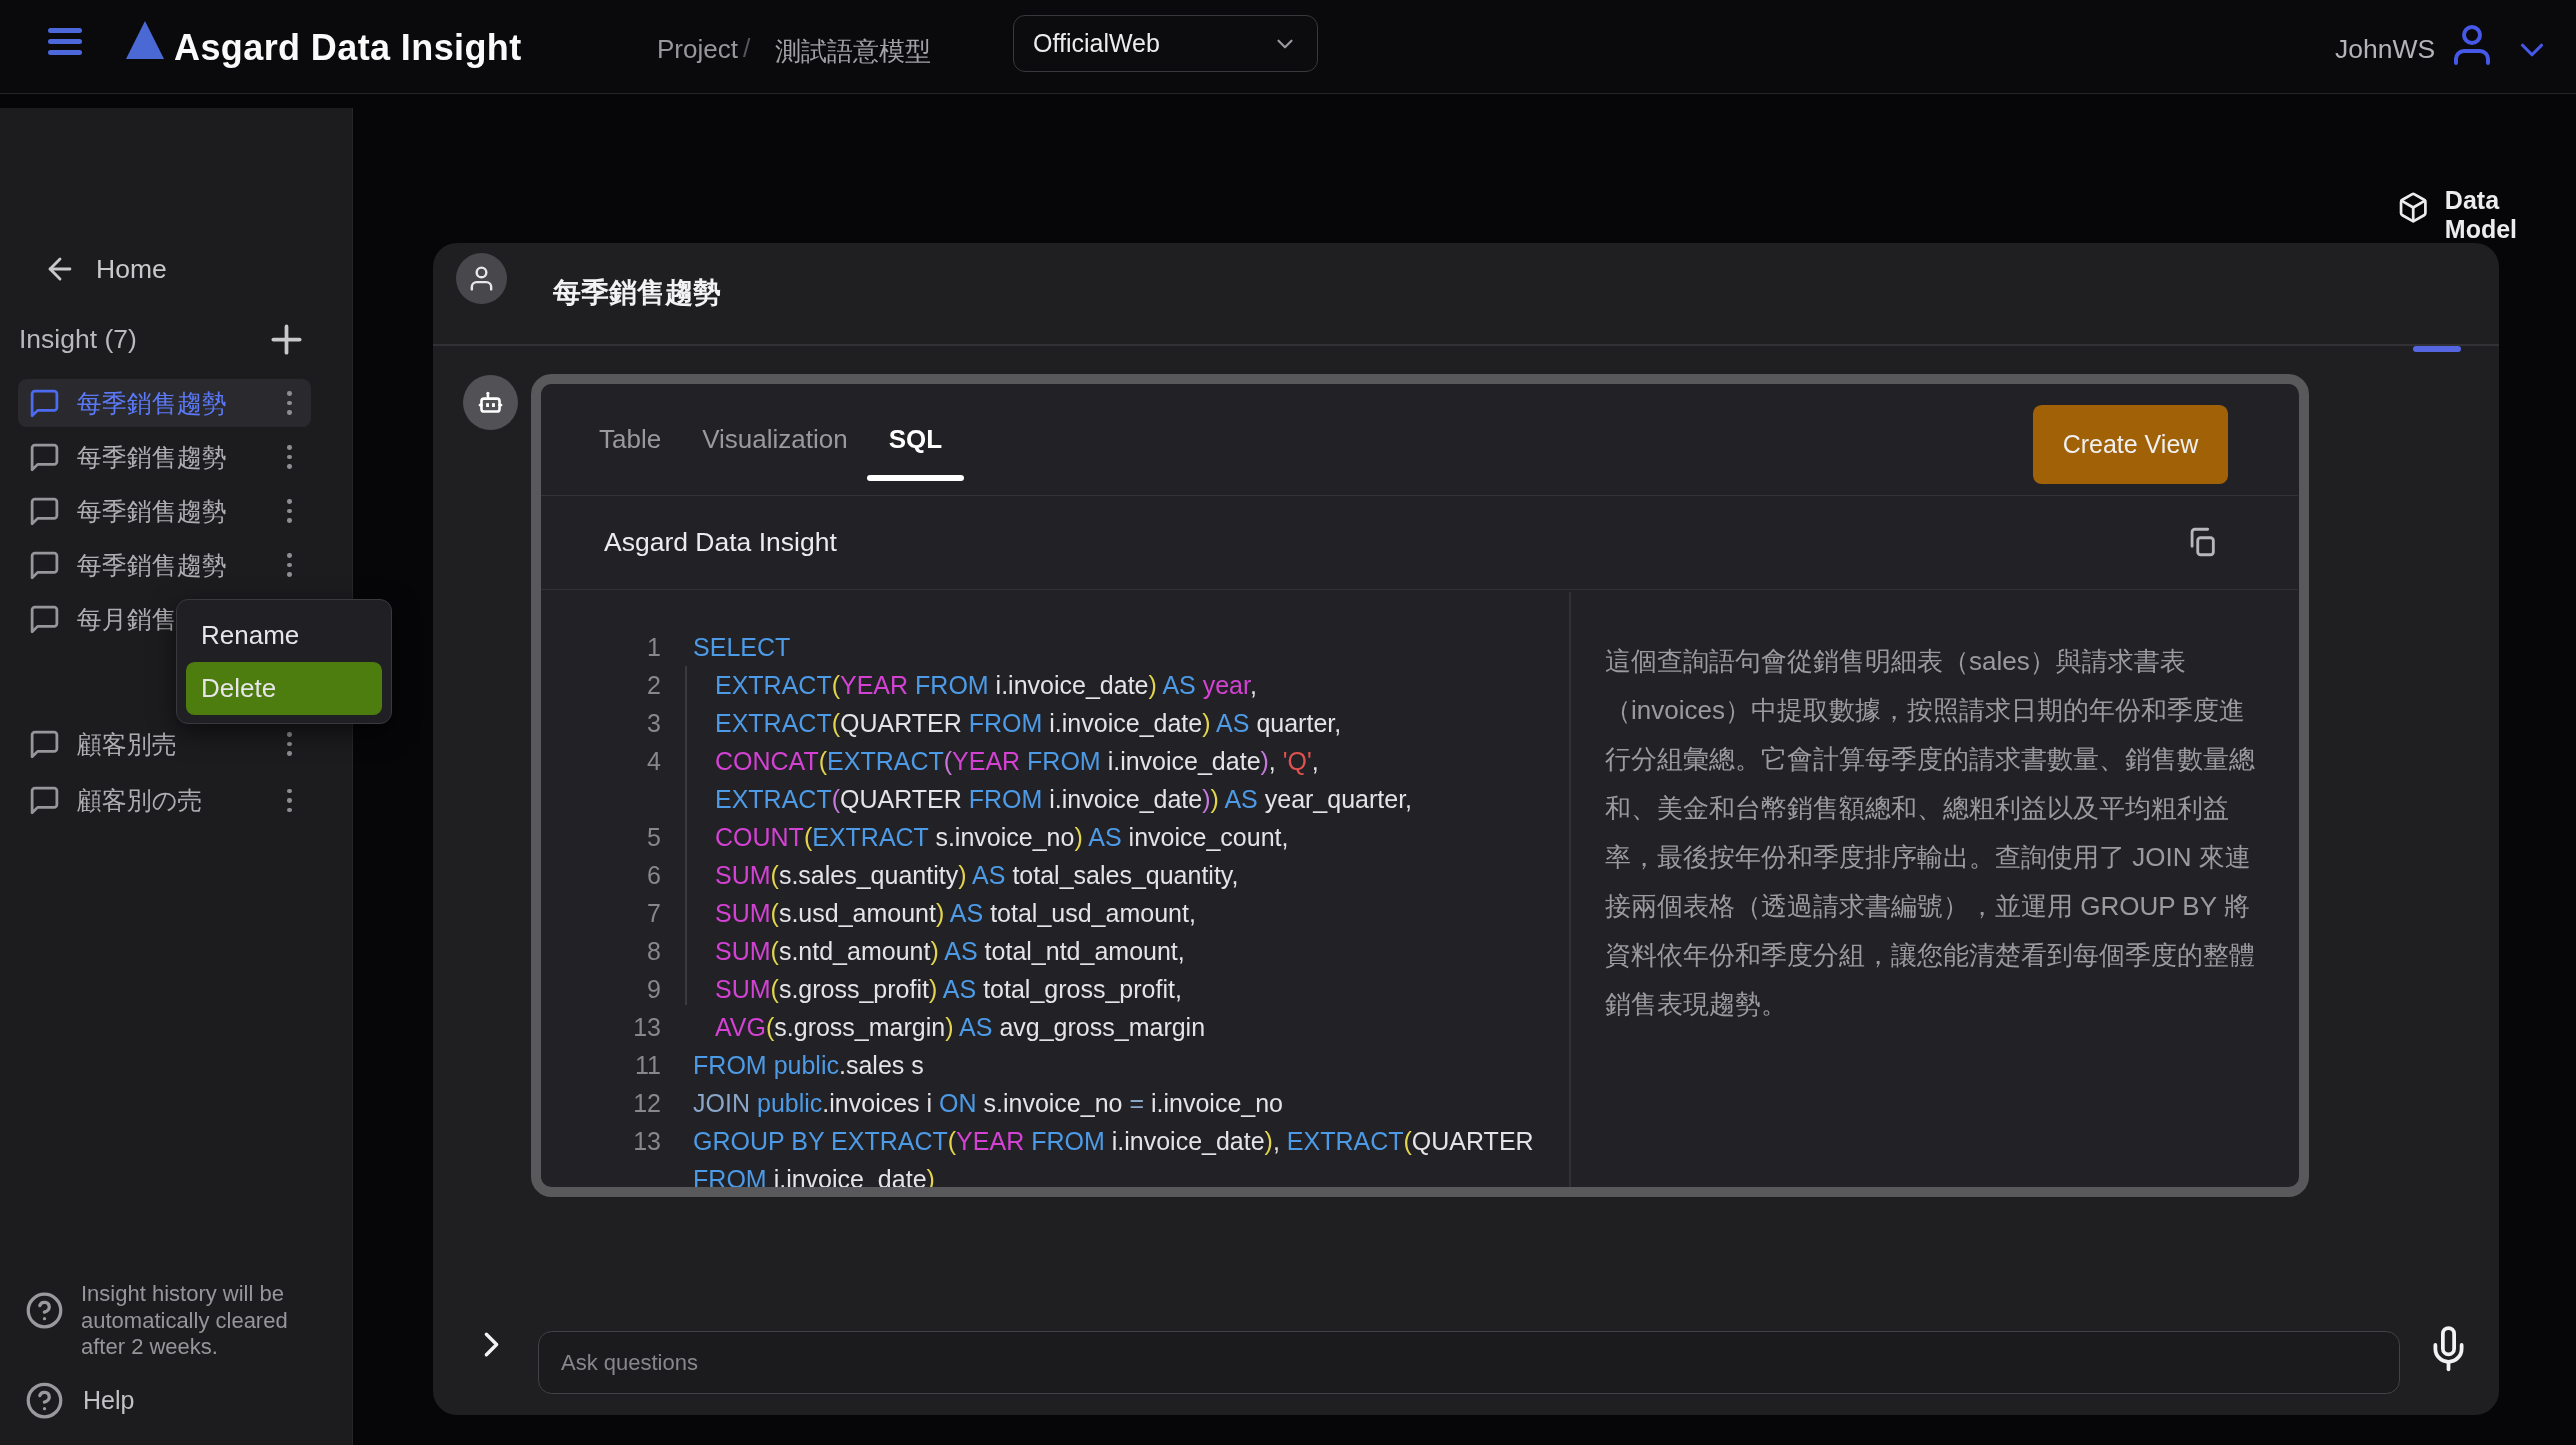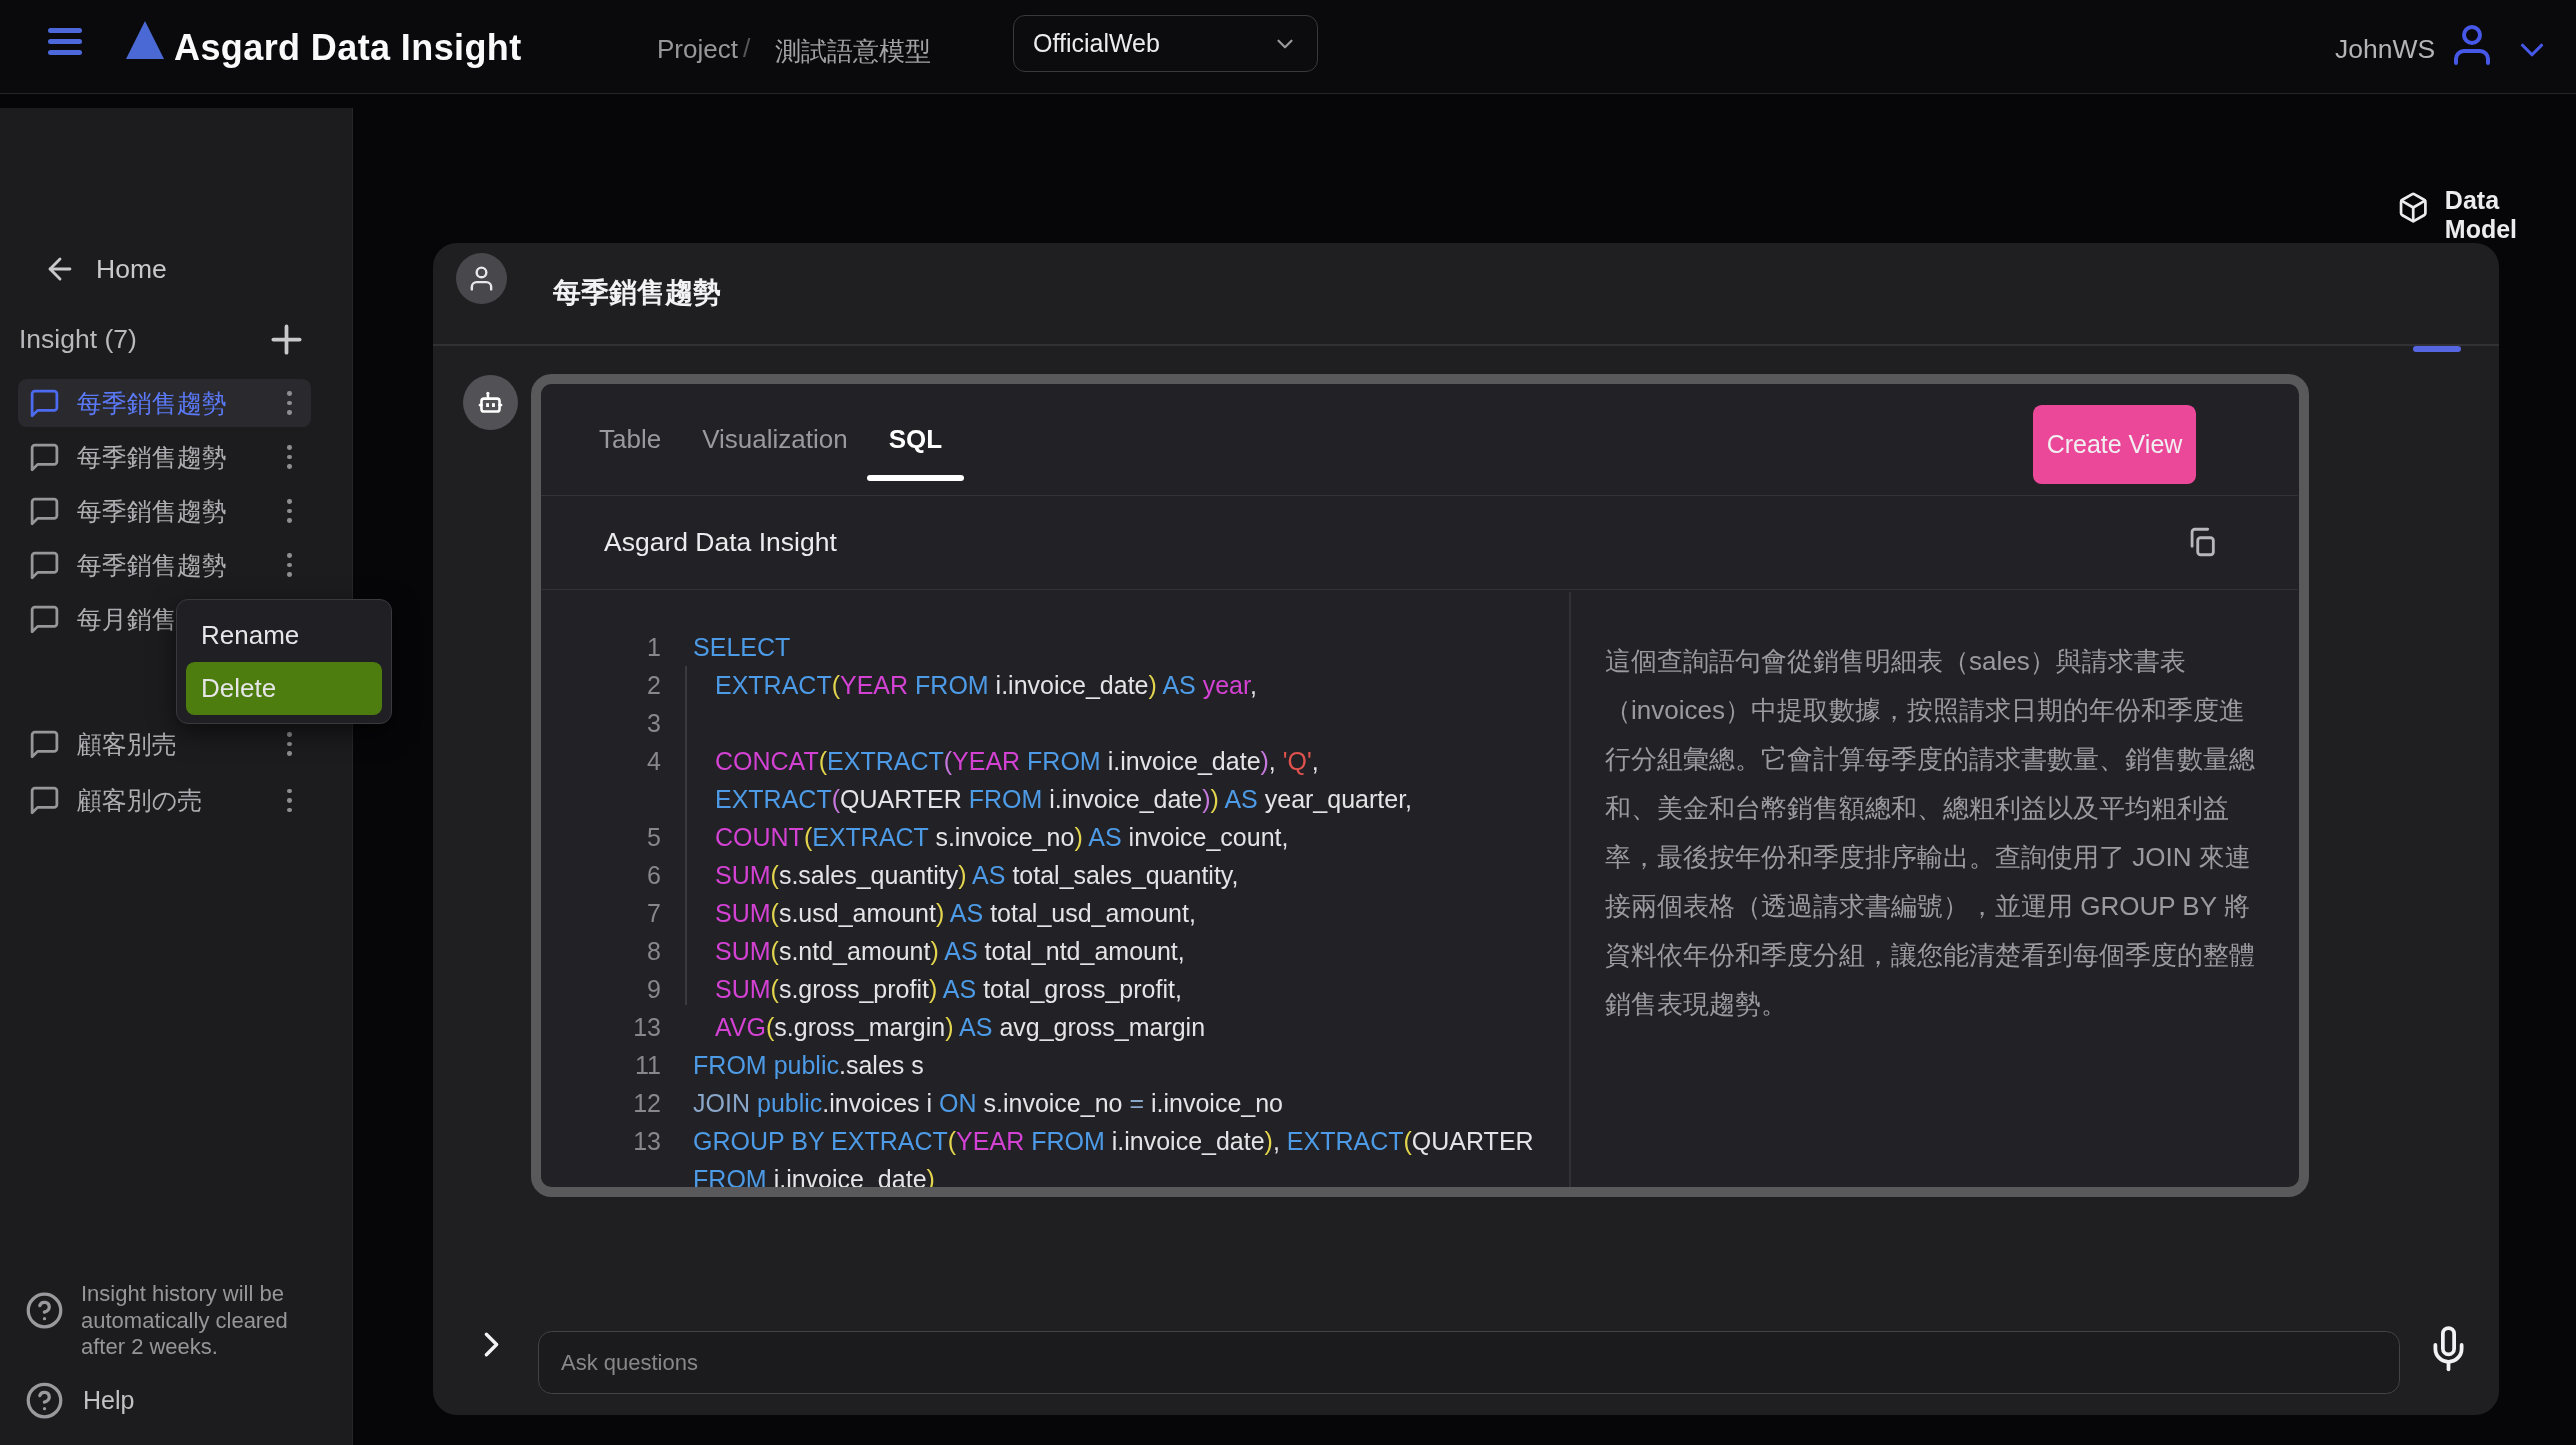--- a/index.html
+++ b/index.html
@@ -82,21 +82,21 @@
   .bot-avatar svg { width:31px; height:31px; }
 
   
   .sql-card { position:absolute; left:98px; top:131px; width:1778px; height:823px;
     border:10.3px solid #59595c; border-radius:20.6px; background:#212126; }
   .tabbar { position:absolute; left:0; top:0; width:1757px; height:112px; border-bottom:1.7px solid #333338;
     display:flex; align-items:flex-end; gap:41px; padding-left:58px; }
   .tab { position:relative; height:112px; display:flex; align-items:center; font-size:26px; color:#9a9a9e; cursor:pointer; }
   .tab.active { color:#fff; font-weight:700; }
   .tab.active::after { content:""; position:absolute; left:-22px; right:-22px; bottom:13.7px; height:6px; background:#fff; border-radius:3.4px; }
-  .create-view { position:absolute; left:1492px; top:21.4px; width:163px; height:79px; background:#ec4899; border-radius:8.6px;
+  .create-view { position:absolute; left:1492px; top:21.4px; width:195px; height:79px; background:#a16207; border-radius:8.6px;
     display:flex; align-items:center; justify-content:center; font-size:25px; color:#f0f0f2; cursor:pointer; }
   .card-head { position:absolute; left:0; top:112px; width:1757px; height:94px; border-bottom:1.7px solid #313136; }
   .card-head .t { position:absolute; left:63px; top:31px; font-size:26.5px; color:#ececee; }
   .copy-btn { position:absolute; left:1644px; top:29px; width:34px; height:34px; color:#b8b8bc; cursor:pointer; }
 
   .card-body { position:absolute; left:0; top:208px; width:1757px; height:595px; }
   .code-col { position:absolute; left:0; top:0; width:1028px; height:595px; padding-top:36px; overflow:hidden; }
   .v-div { position:absolute; left:1028px; top:0; width:1.7px; height:595px; background:#313136; }
   .indent-guide { position:absolute; left:144px; top:74px; width:1.7px; height:339px; background:#3a3a3f; }
   .code-line { display:flex; font-size:25px; line-height:38px; }
@@ -316,20 +316,21 @@
           <div class="code-line">
                 <span class="ln">1</span>
                 <span class="cd" style="padding-left: 5.1px;"><span class="tk-k">SELECT</span></span>
               </div>
               <div class="code-line">
                 <span class="ln">2</span>
                 <span class="cd" style="padding-left: 27px;"><span class="tk-k">EXTRACT</span><span class="tk-y">(</span><span class="tk-f">YEAR</span><span class="tk-w"> </span><span class="tk-k">FROM</span><span class="tk-w"> i.invoice_date</span><span class="tk-y">)</span><span class="tk-w"> </span><span class="tk-k">AS</span><span class="tk-w"> </span><span class="tk-f">year</span><span class="tk-w">,</span></span>
               </div>
               <div class="code-line">
                 <span class="ln">3</span>
+                <span class="cd" style="padding-left: 27px;"><span class="tk-k">EXTRACT</span><span class="tk-y">(</span><span class="tk-w">QUARTER </span><span class="tk-k">FROM</span><span class="tk-w"> i.invoice_date</span><span class="tk-y">)</span><span class="tk-w"> </span><span class="tk-k">AS</span><span class="tk-w"> quarter,</span></span>
               </div>
               <div class="code-line">
                 <span class="ln">4</span>
                 <span class="cd" style="padding-left: 27px;"><span class="tk-f">CONCAT</span><span class="tk-y">(</span><span class="tk-k">EXTRACT</span><span class="tk-u">(</span><span class="tk-f">YEAR</span><span class="tk-w"> </span><span class="tk-k">FROM</span><span class="tk-w"> i.invoice_date</span><span class="tk-u">)</span><span class="tk-w">, </span><span class="tk-s">'Q'</span><span class="tk-w">, </span><span class="tk-k">EXTRACT</span><span class="tk-u">(</span><span class="tk-w">QUARTER </span><span class="tk-k">FROM</span><span class="tk-w"> i.invoice_date</span><span class="tk-u">)</span><span class="tk-y">)</span><span class="tk-w"> </span><span class="tk-k">AS</span><span class="tk-w"> year_quarter,</span></span>
               </div>
               <div class="code-line">
                 <span class="ln">5</span>
                 <span class="cd" style="padding-left: 27px;"><span class="tk-f">COUNT</span><span class="tk-y">(</span><span class="tk-k">EXTRACT</span><span class="tk-w"> s.invoice_no</span><span class="tk-y">)</span><span class="tk-w"> </span><span class="tk-k">AS</span><span class="tk-w"> invoice_count,</span></span>
               </div>
               <div class="code-line">

